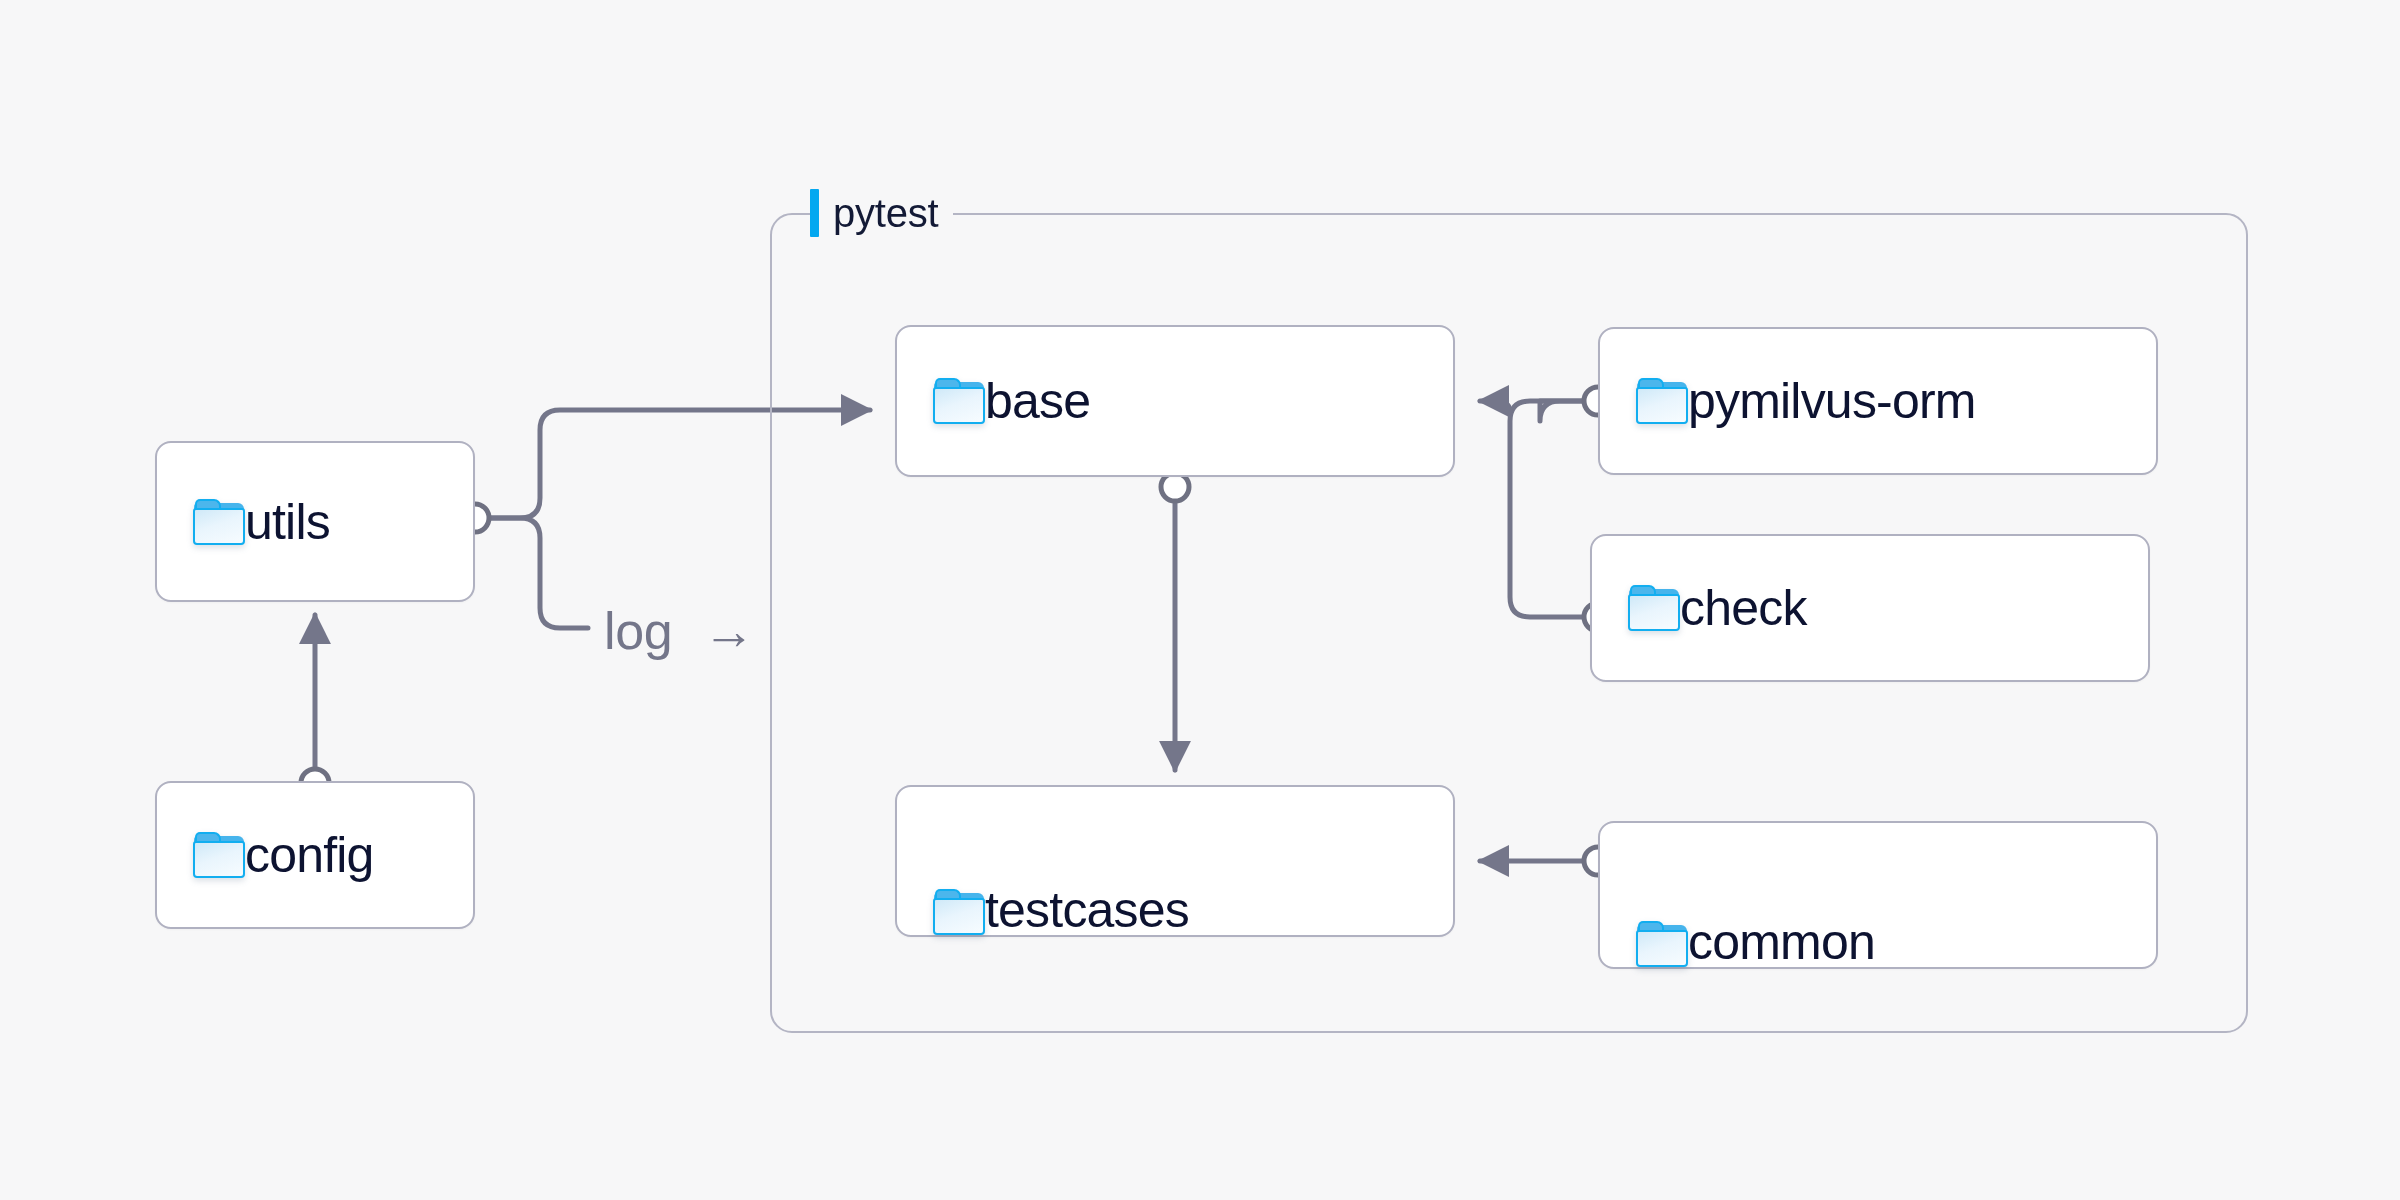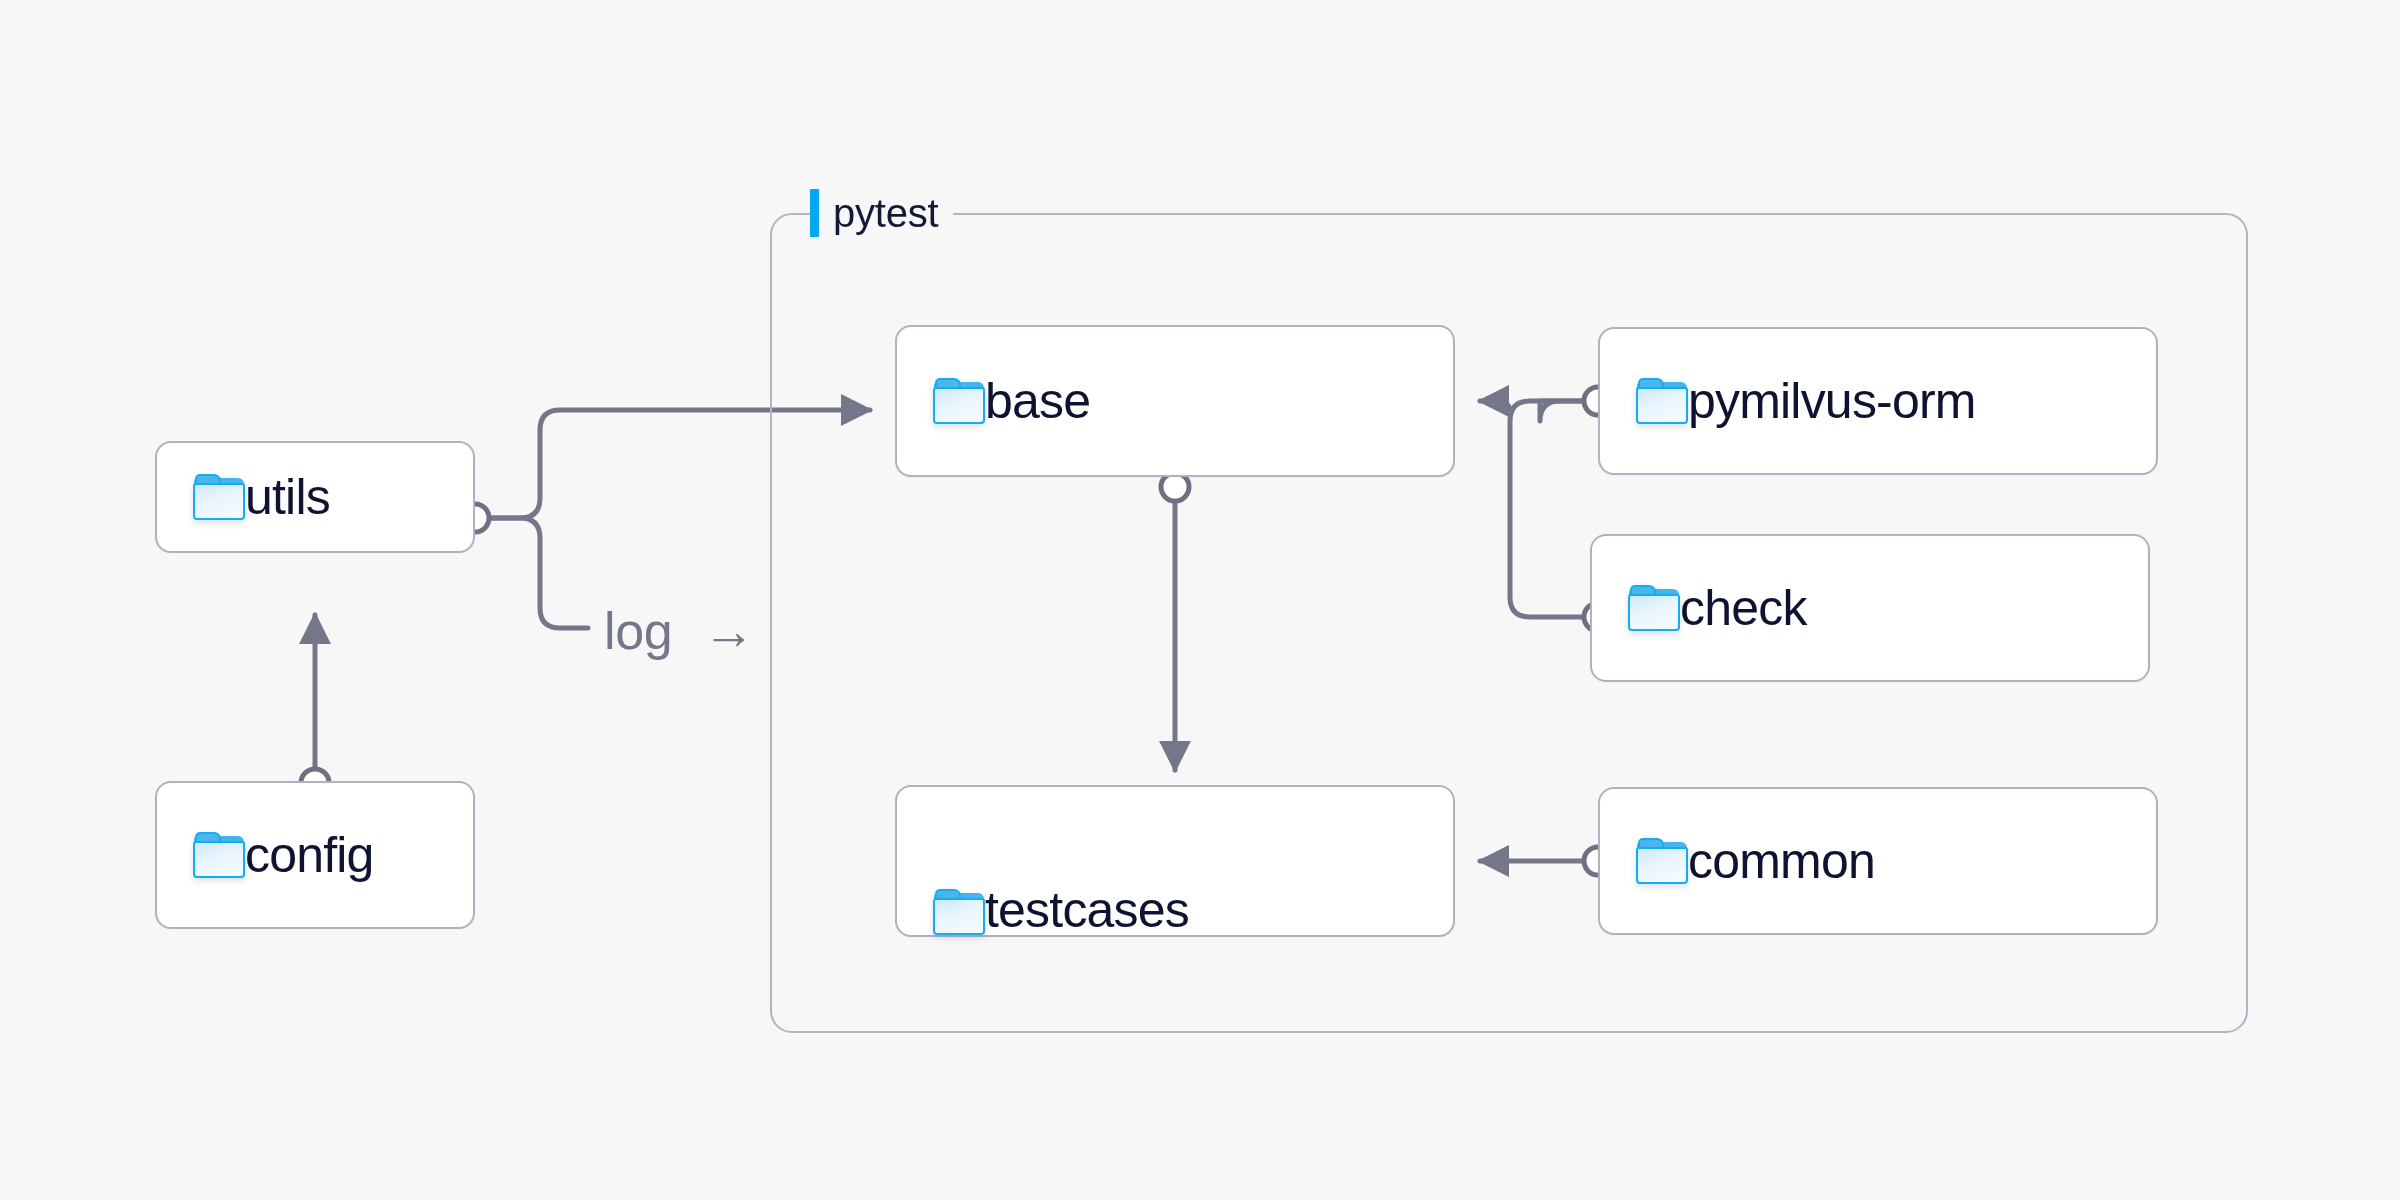--- a/index.html
+++ b/index.html
@@ -171,21 +171,21 @@
     </g>
   </svg>
 
   <div class="group-box" style="left:770px; top:213px; width:1478px; height:820px;"></div>
 
   <div class="group-title" style="left:810px; top:186px;">
     <span class="group-title-bar"></span>
     <span class="group-title-text">pytest</span>
   </div>
 
-  <div class="node" style="left:155px; top:441px; width:320px; height:112px;">
+  <div class="node" style="left:155px; top:441px; width:320px; height:161px;">
     <span class="folder-icon">
       <span class="back"></span>
         <span class="tab"></span>
         <span class="body"></span>
     </span>
     <span class="node-label">utils</span>
   </div>
 
   <div class="node" style="left:155px; top:781px; width:320px; height:148px;">
     <span class="folder-icon">
@@ -225,21 +225,21 @@
 
   <div class="node" style="left:1590px; top:534px; width:560px; height:148px;">
     <span class="folder-icon">
       <span class="back"></span>
         <span class="tab"></span>
         <span class="body"></span>
     </span>
     <span class="node-label">check</span>
   </div>
 
-  <div class="node" style="left:1598px; top:787px; width:560px; height:148px;">
+  <div class="node" style="left:1598px; top:821px; width:560px; height:148px;align-items:flex-end;">
     <span class="folder-icon">
       <span class="back"></span>
         <span class="tab"></span>
         <span class="body"></span>
     </span>
     <span class="node-label">common</span>
   </div>
 
   <div class="edge-label" style="left:604px; top:605px;">
     <span>log</span>

